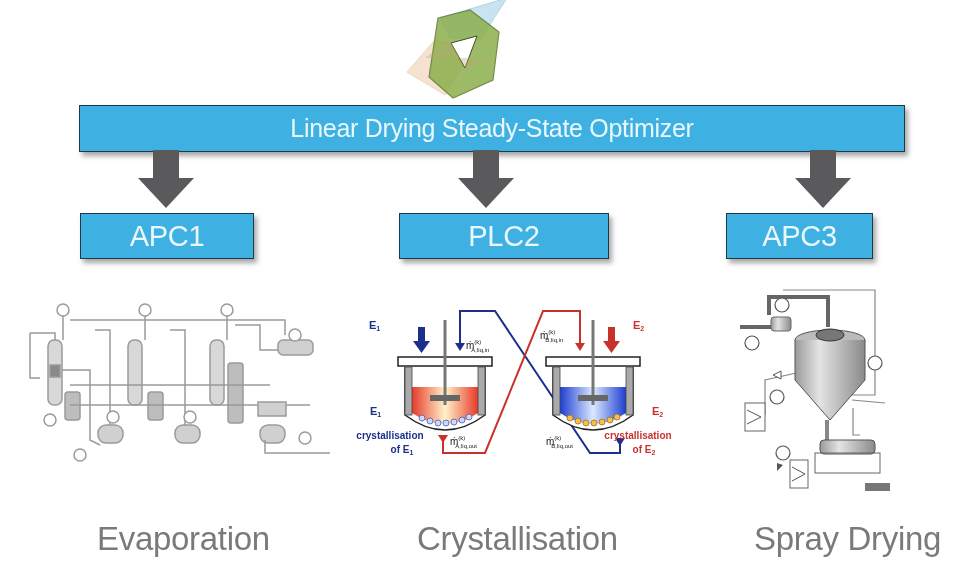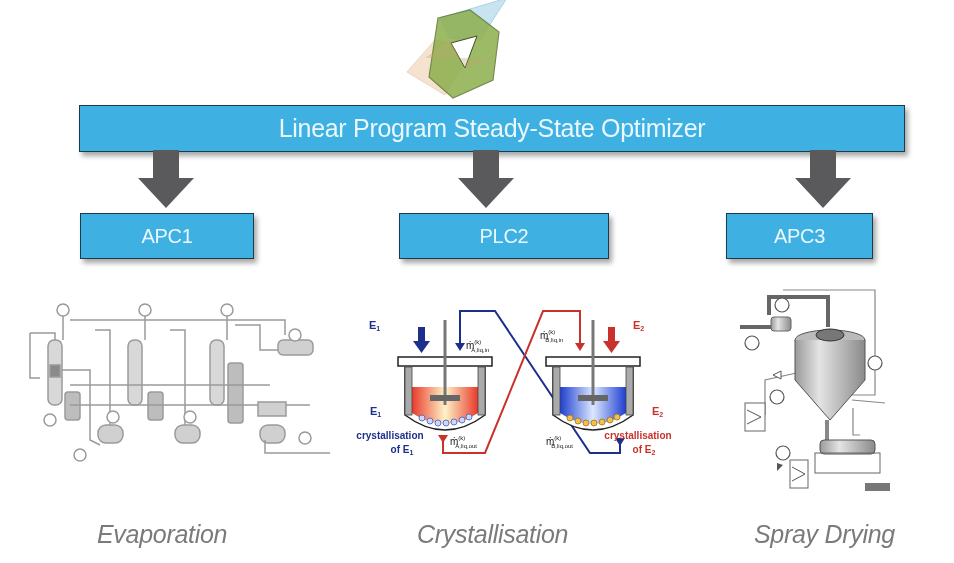--- a/index.html
+++ b/index.html
@@ -2,45 +2,45 @@
 <html><head>
 <meta charset="utf-8">
 <style>
   html, body { margin:0; padding:0; background:#ffffff; }
   body { width:954px; height:563px; position:relative; overflow:hidden; font-family:"Liberation Sans", sans-serif; }
   .box { position:absolute; background:#3fb0e2; border:1.5px solid #1c3a4a; box-shadow:3px 4px 5px rgba(0,0,0,0.35); color:#e9f8ff; display:flex; align-items:center; justify-content:center; box-sizing:border-box; }
   .box span { font-family:"Liberation Sans", sans-serif; letter-spacing:-0.3px; }
   #top-box { left:79px; top:105px; width:826px; height:47px; }
   #top-box span { font-size:25px; }
   .small-box { top:213px; height:46px; }
-  .small-box span { font-size:20px; }
+  .small-box span { font-size:29px; }
   #box-apc1 { left:80px; width:174px; }
   #box-plc2 { left:399px; width:210px; }
   #box-apc3 { left:726px; width:147px; }
   .arrow { position:absolute; top:150px; width:60px; height:62px; }
-  .label { position:absolute; top:520px; font-size:25px; color:#7a7a7a; letter-spacing:-0.3px;font-style:italic; }
+  .label { position:absolute; top:520px; font-size:33px; color:#7a7a7a; letter-spacing:-0.3px; }
   #label-evap { left:97px; }
   #label-cryst { left:417px; }
   #label-spray { left:754px; }
   .pic { position:absolute; }
   svg text { font-family:"Liberation Sans", sans-serif; }
 </style>
 </head>
 <body>
 
 <svg class="pic" style="left:405px;top:0;" width="110" height="100" viewBox="0 0 110 100">
   <polygon points="35,18 102,-2 75,40 45,38" fill="#bfe0ee" opacity="0.85" stroke="#9ccbe0" stroke-width="1"></polygon>
   <polygon points="2,72 30,40 68,48 40,95" fill="#f3dcc6" opacity="0.8" stroke="#e8c8a8" stroke-width="1"></polygon>
   <polygon points="33,18 65,10 94,32 88,80 48,98 24,77" fill="#8daf4c" opacity="0.85" stroke="#5e7a2e" stroke-width="1.2"></polygon>
   <polygon points="46,43 72,36 60,68" fill="#ffffff" stroke="#3f4d22" stroke-width="1"></polygon>
   <polygon points="20,58 45,40 60,68 90,58" fill="#b8aa70" opacity="0.35"></polygon>
 </svg>
 
 <div class="box" id="top-box">
-  <span>Linear Program Steady-State Optimizer</span>
+  <span>Linear Drying Steady-State Optimizer</span>
 </div>
 
 <svg class="arrow" style="left:136px;" viewBox="0 0 60 62">
   <rect x="17" y="0" width="26" height="30" fill="#5a5a5c"></rect>
     <polygon points="2,28 58,28 30,58" fill="#5a5a5c"></polygon>
 </svg>
 <svg class="arrow" style="left:456px;" viewBox="0 0 60 62">
   <rect x="17" y="0" width="26" height="30" fill="#5a5a5c"></rect>
     <polygon points="2,28 58,28 30,58" fill="#5a5a5c"></polygon>
 </svg>

